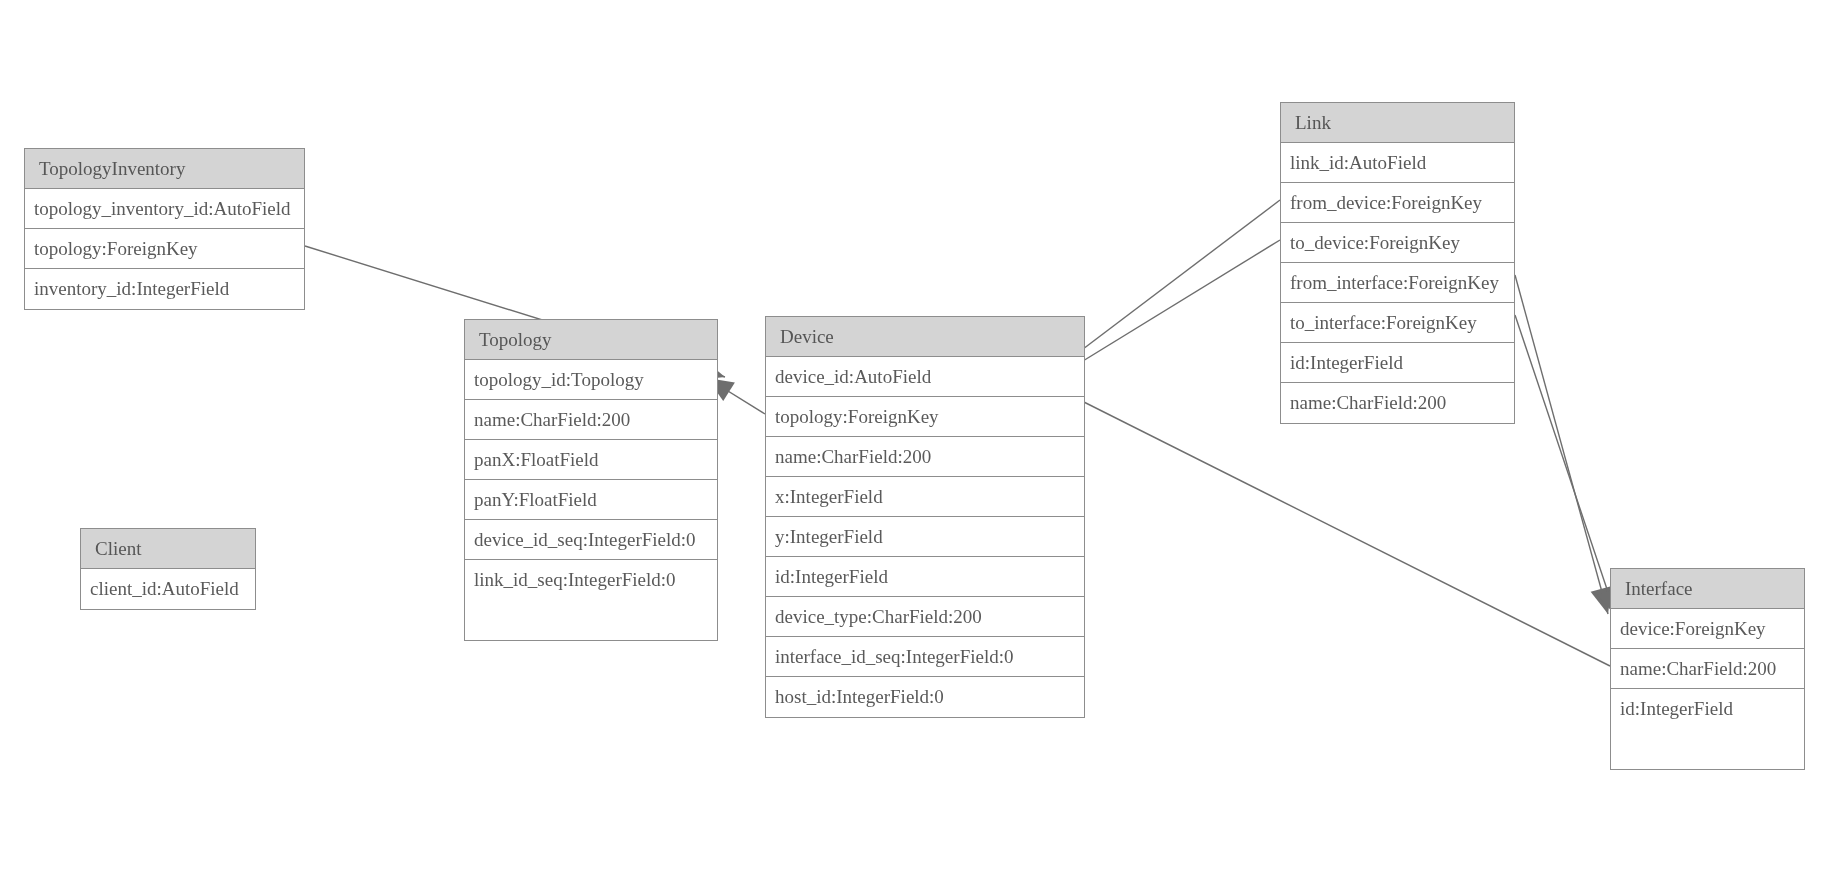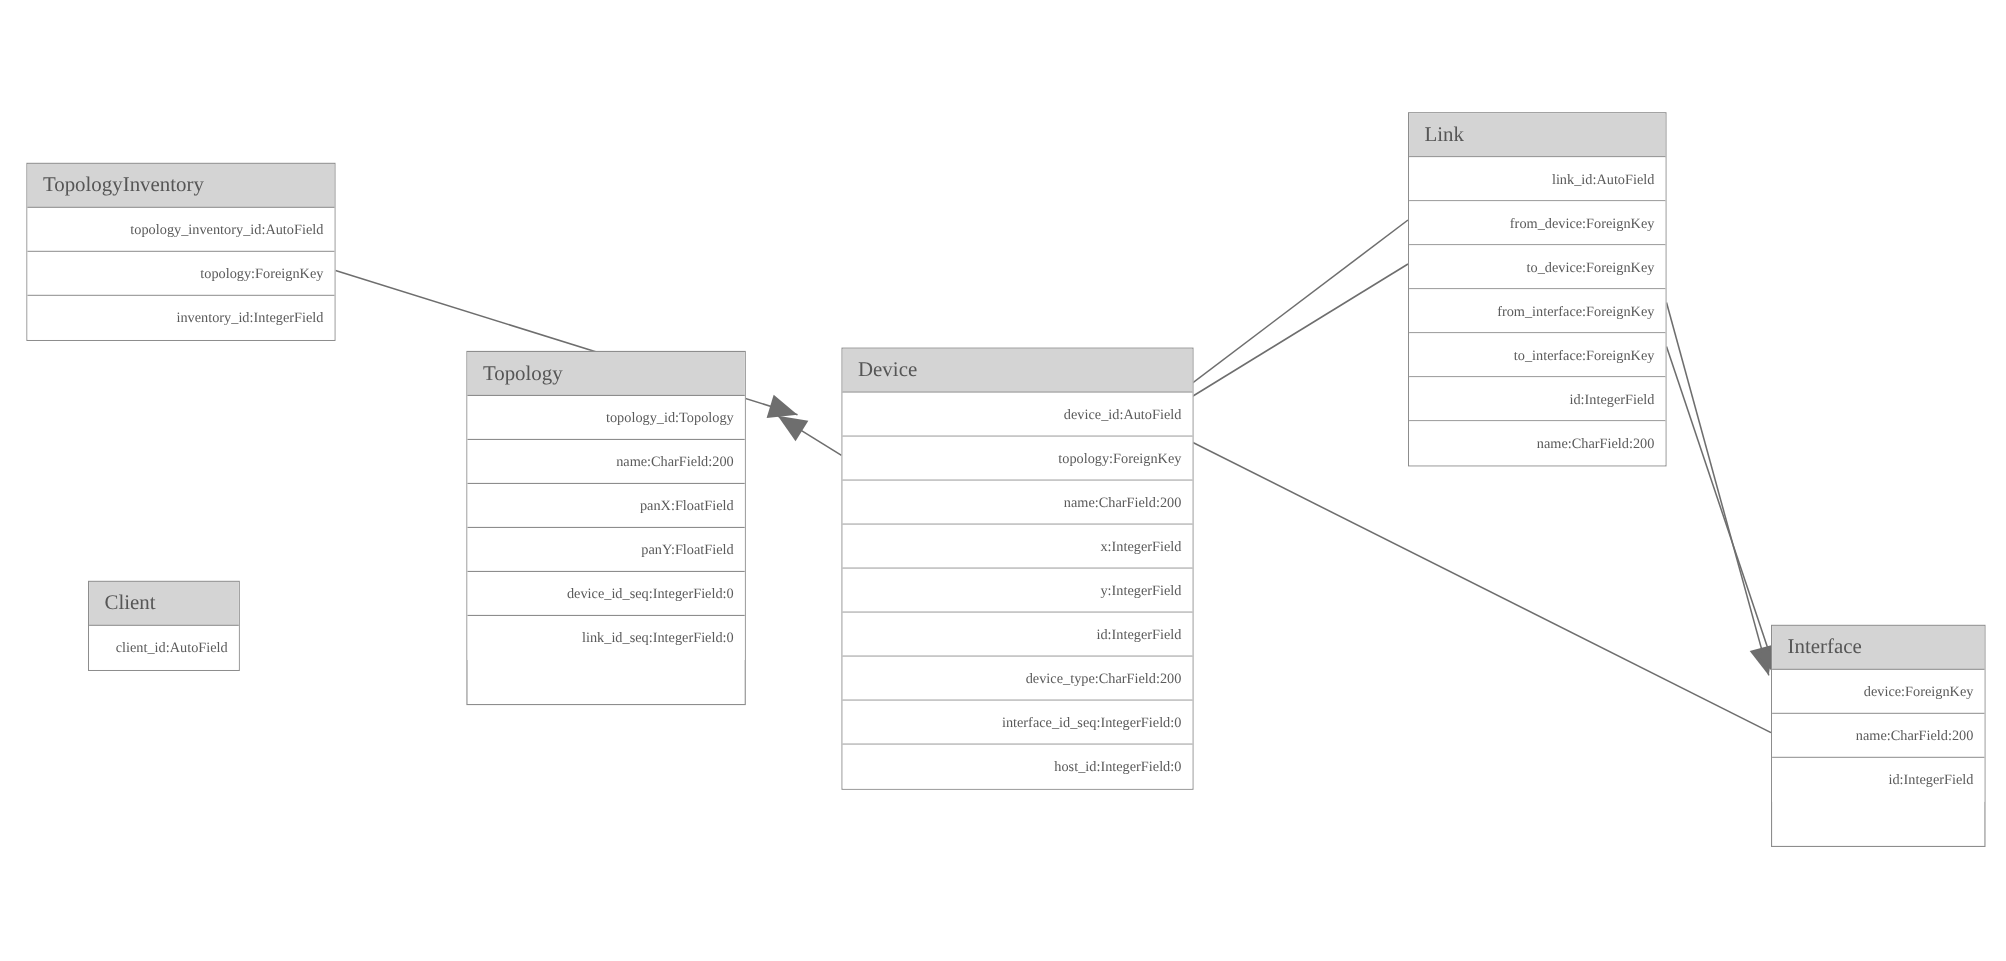--- a/index.html
+++ b/index.html
@@ -44,27 +44,26 @@
     font-size: 19px;
     color: #565656;
     white-space: nowrap;
     overflow: hidden;
   }
   .entity-row {
     box-sizing: border-box;
     height: 40px;
     line-height: 40px;
     padding: 0 10px 0 9px;
-    font-size: 13px;
+    font-size: 19px;
     color: #5a5a5a;
     border-bottom: 1px solid #8d8d8d;
     white-space: nowrap;
     overflow: hidden;
     background: #ffffff;
-    text-align: right;
   }
   .entity-row.last {
     border-bottom: none;
   }
 </style>
 </head>
 <body>
 
 <div id="canvas">
   <svg id="edges" viewBox="0 0 1824 874" width="1824" height="874">
@@ -96,25 +95,25 @@
         <path d="M 1515,315 L 1616,616" stroke="#6e6e6e" stroke-width="1.4" fill="none"></path>
         <polygon points="0,0 -26,-11 -26,11" fill="#6e6e6e" transform="translate(1616,616) rotate(71)"></polygon>
       </g>
     </svg>
 <div class="entity" style="left: 24px; top: 148px; width: 281px; height: 162px;">
       <div class="entity-header">TopologyInventory</div>
       <div class="entity-row">topology_inventory_id:AutoField</div>
       <div class="entity-row">topology:ForeignKey</div>
       <div class="entity-row last">inventory_id:IntegerField</div>
     </div>
-    <div class="entity" style="left: 80px; top: 528px; width: 138px; height: 82px;">
+    <div class="entity" style="left: 80px; top: 528px; width: 176px; height: 82px;">
       <div class="entity-header">Client</div>
       <div class="entity-row last">client_id:AutoField</div>
     </div>
-    <div class="entity" style="left: 424px; top: 319px; width: 254px; height: 322px;">
+    <div class="entity" style="left: 464px; top: 319px; width: 254px; height: 322px;">
       <div class="entity-header">Topology</div>
       <div class="entity-row">topology_id:Topology</div>
       <div class="entity-row">name:CharField:200</div>
       <div class="entity-row">panX:FloatField</div>
       <div class="entity-row">panY:FloatField</div>
       <div class="entity-row">device_id_seq:IntegerField:0</div>
       <div class="entity-row last">link_id_seq:IntegerField:0</div>
     </div>
     <div class="entity" style="left: 765px; top: 316px; width: 320px; height: 402px;">
       <div class="entity-header">Device</div>

